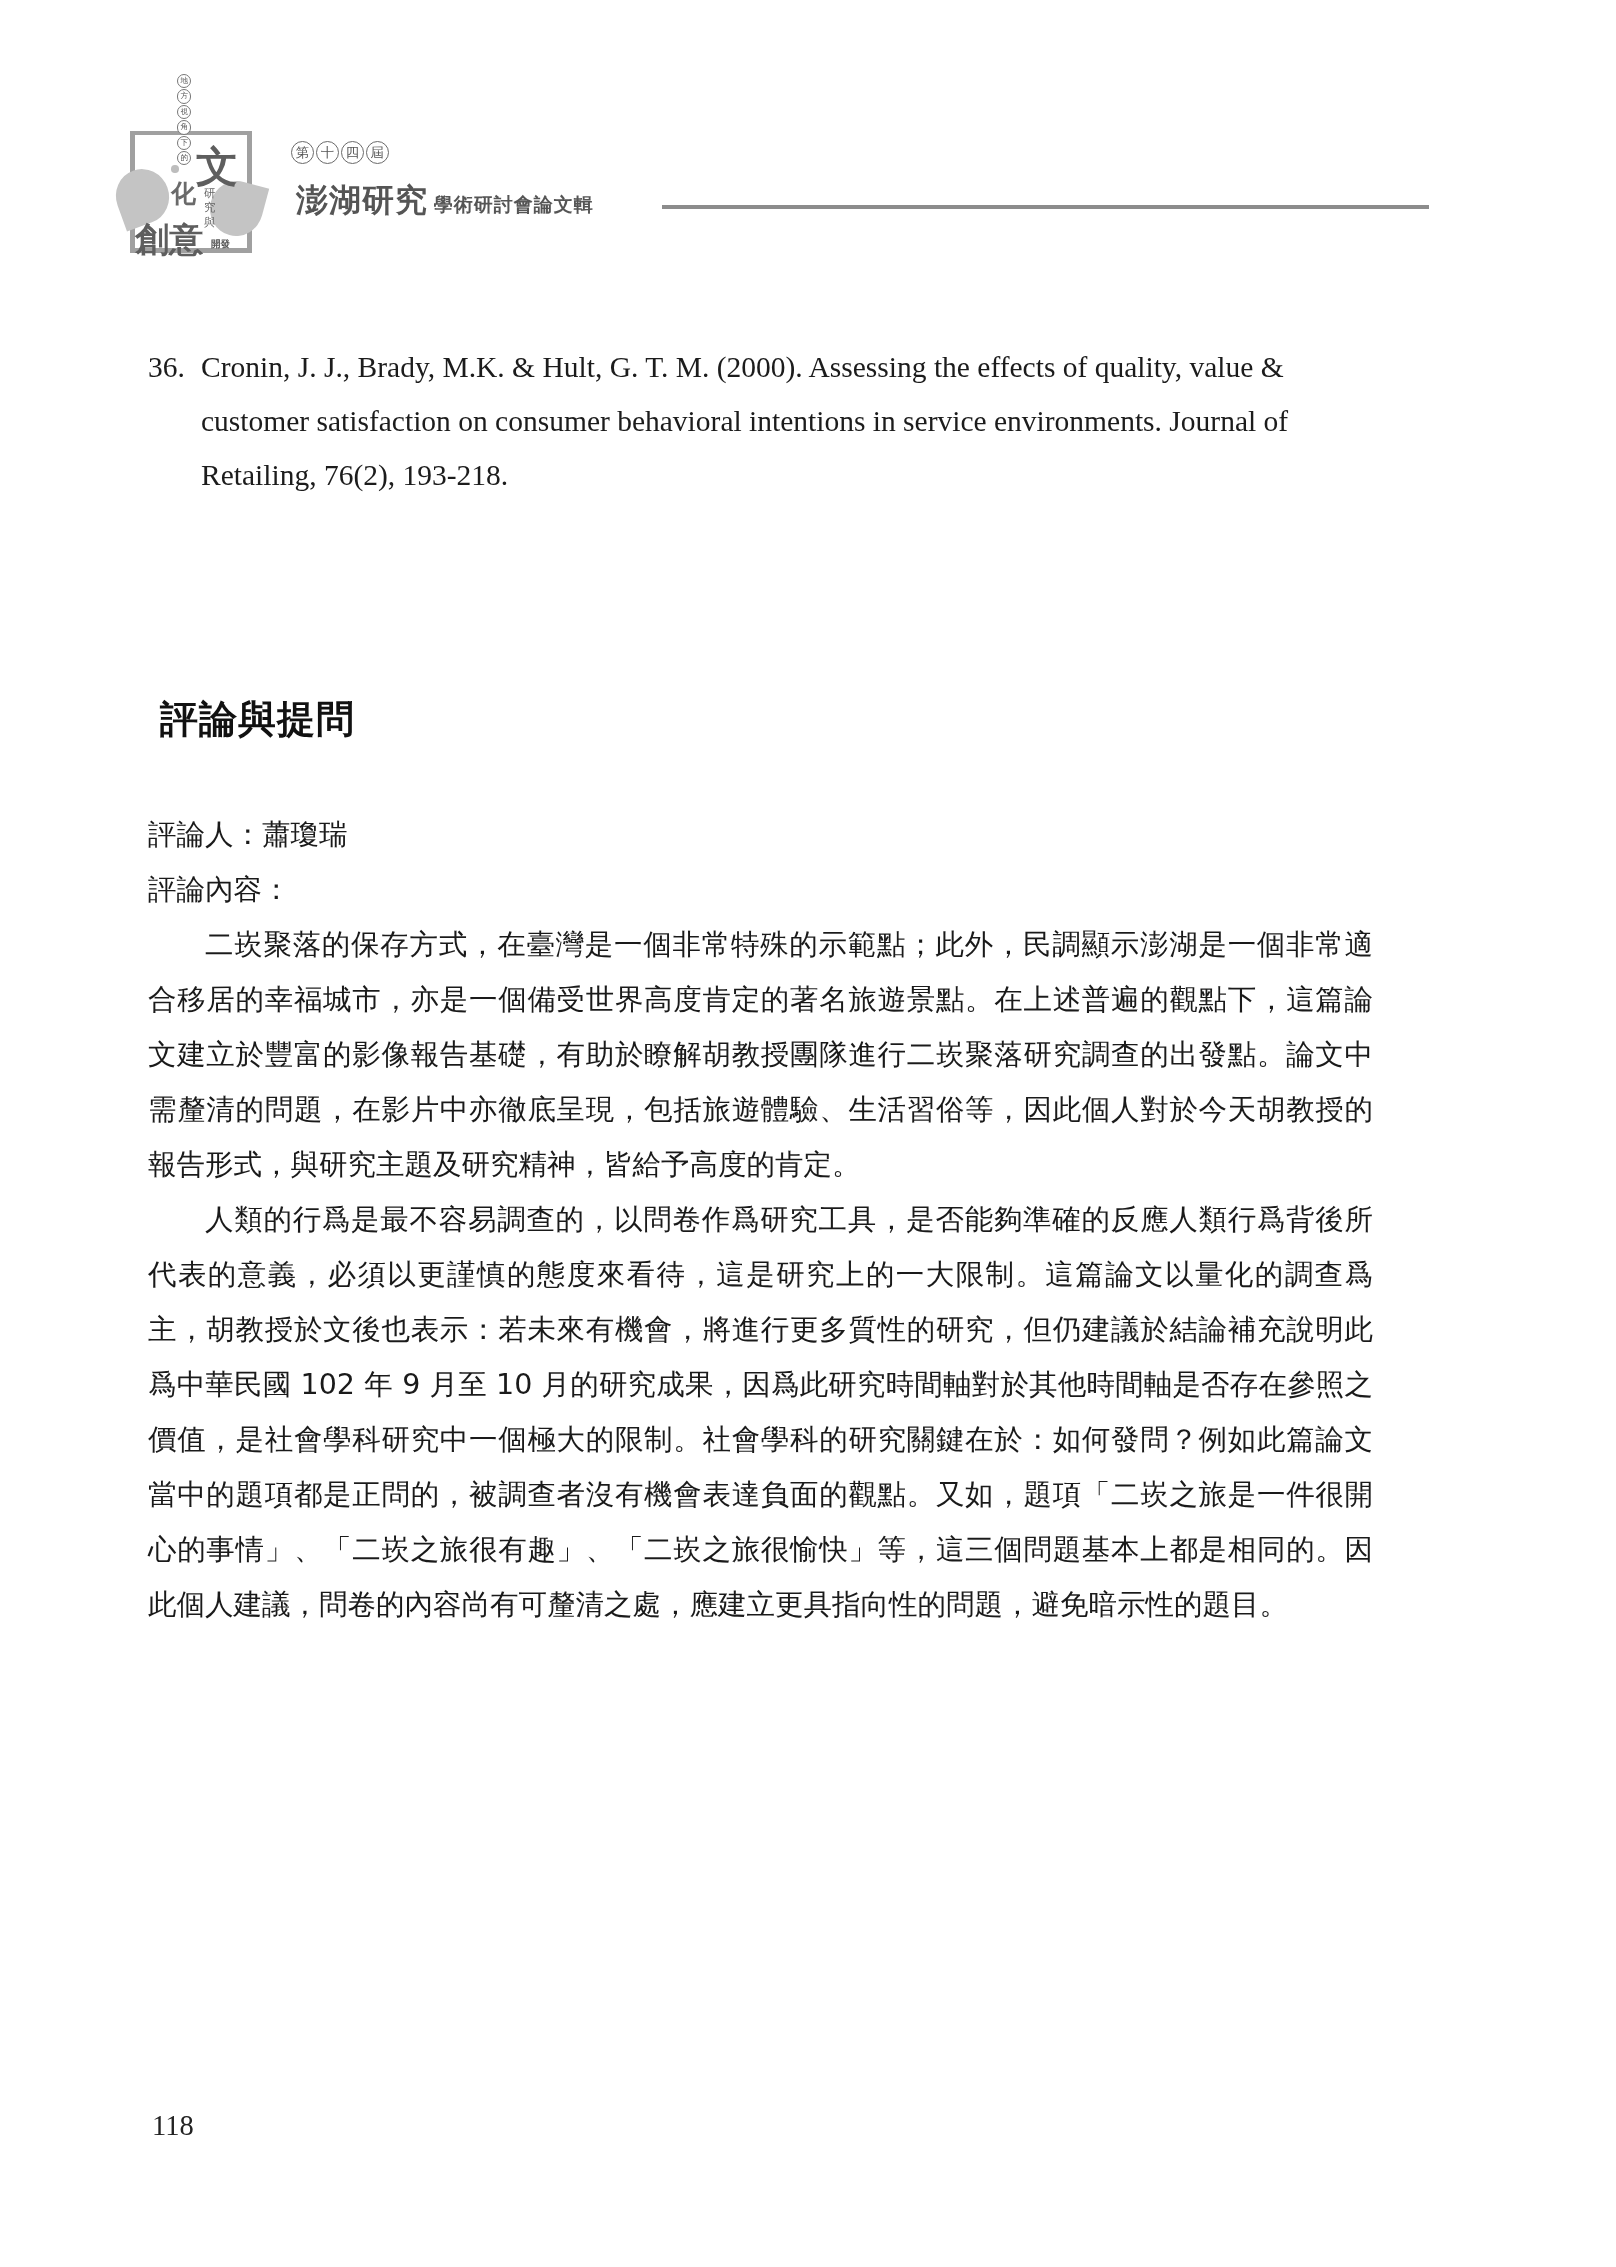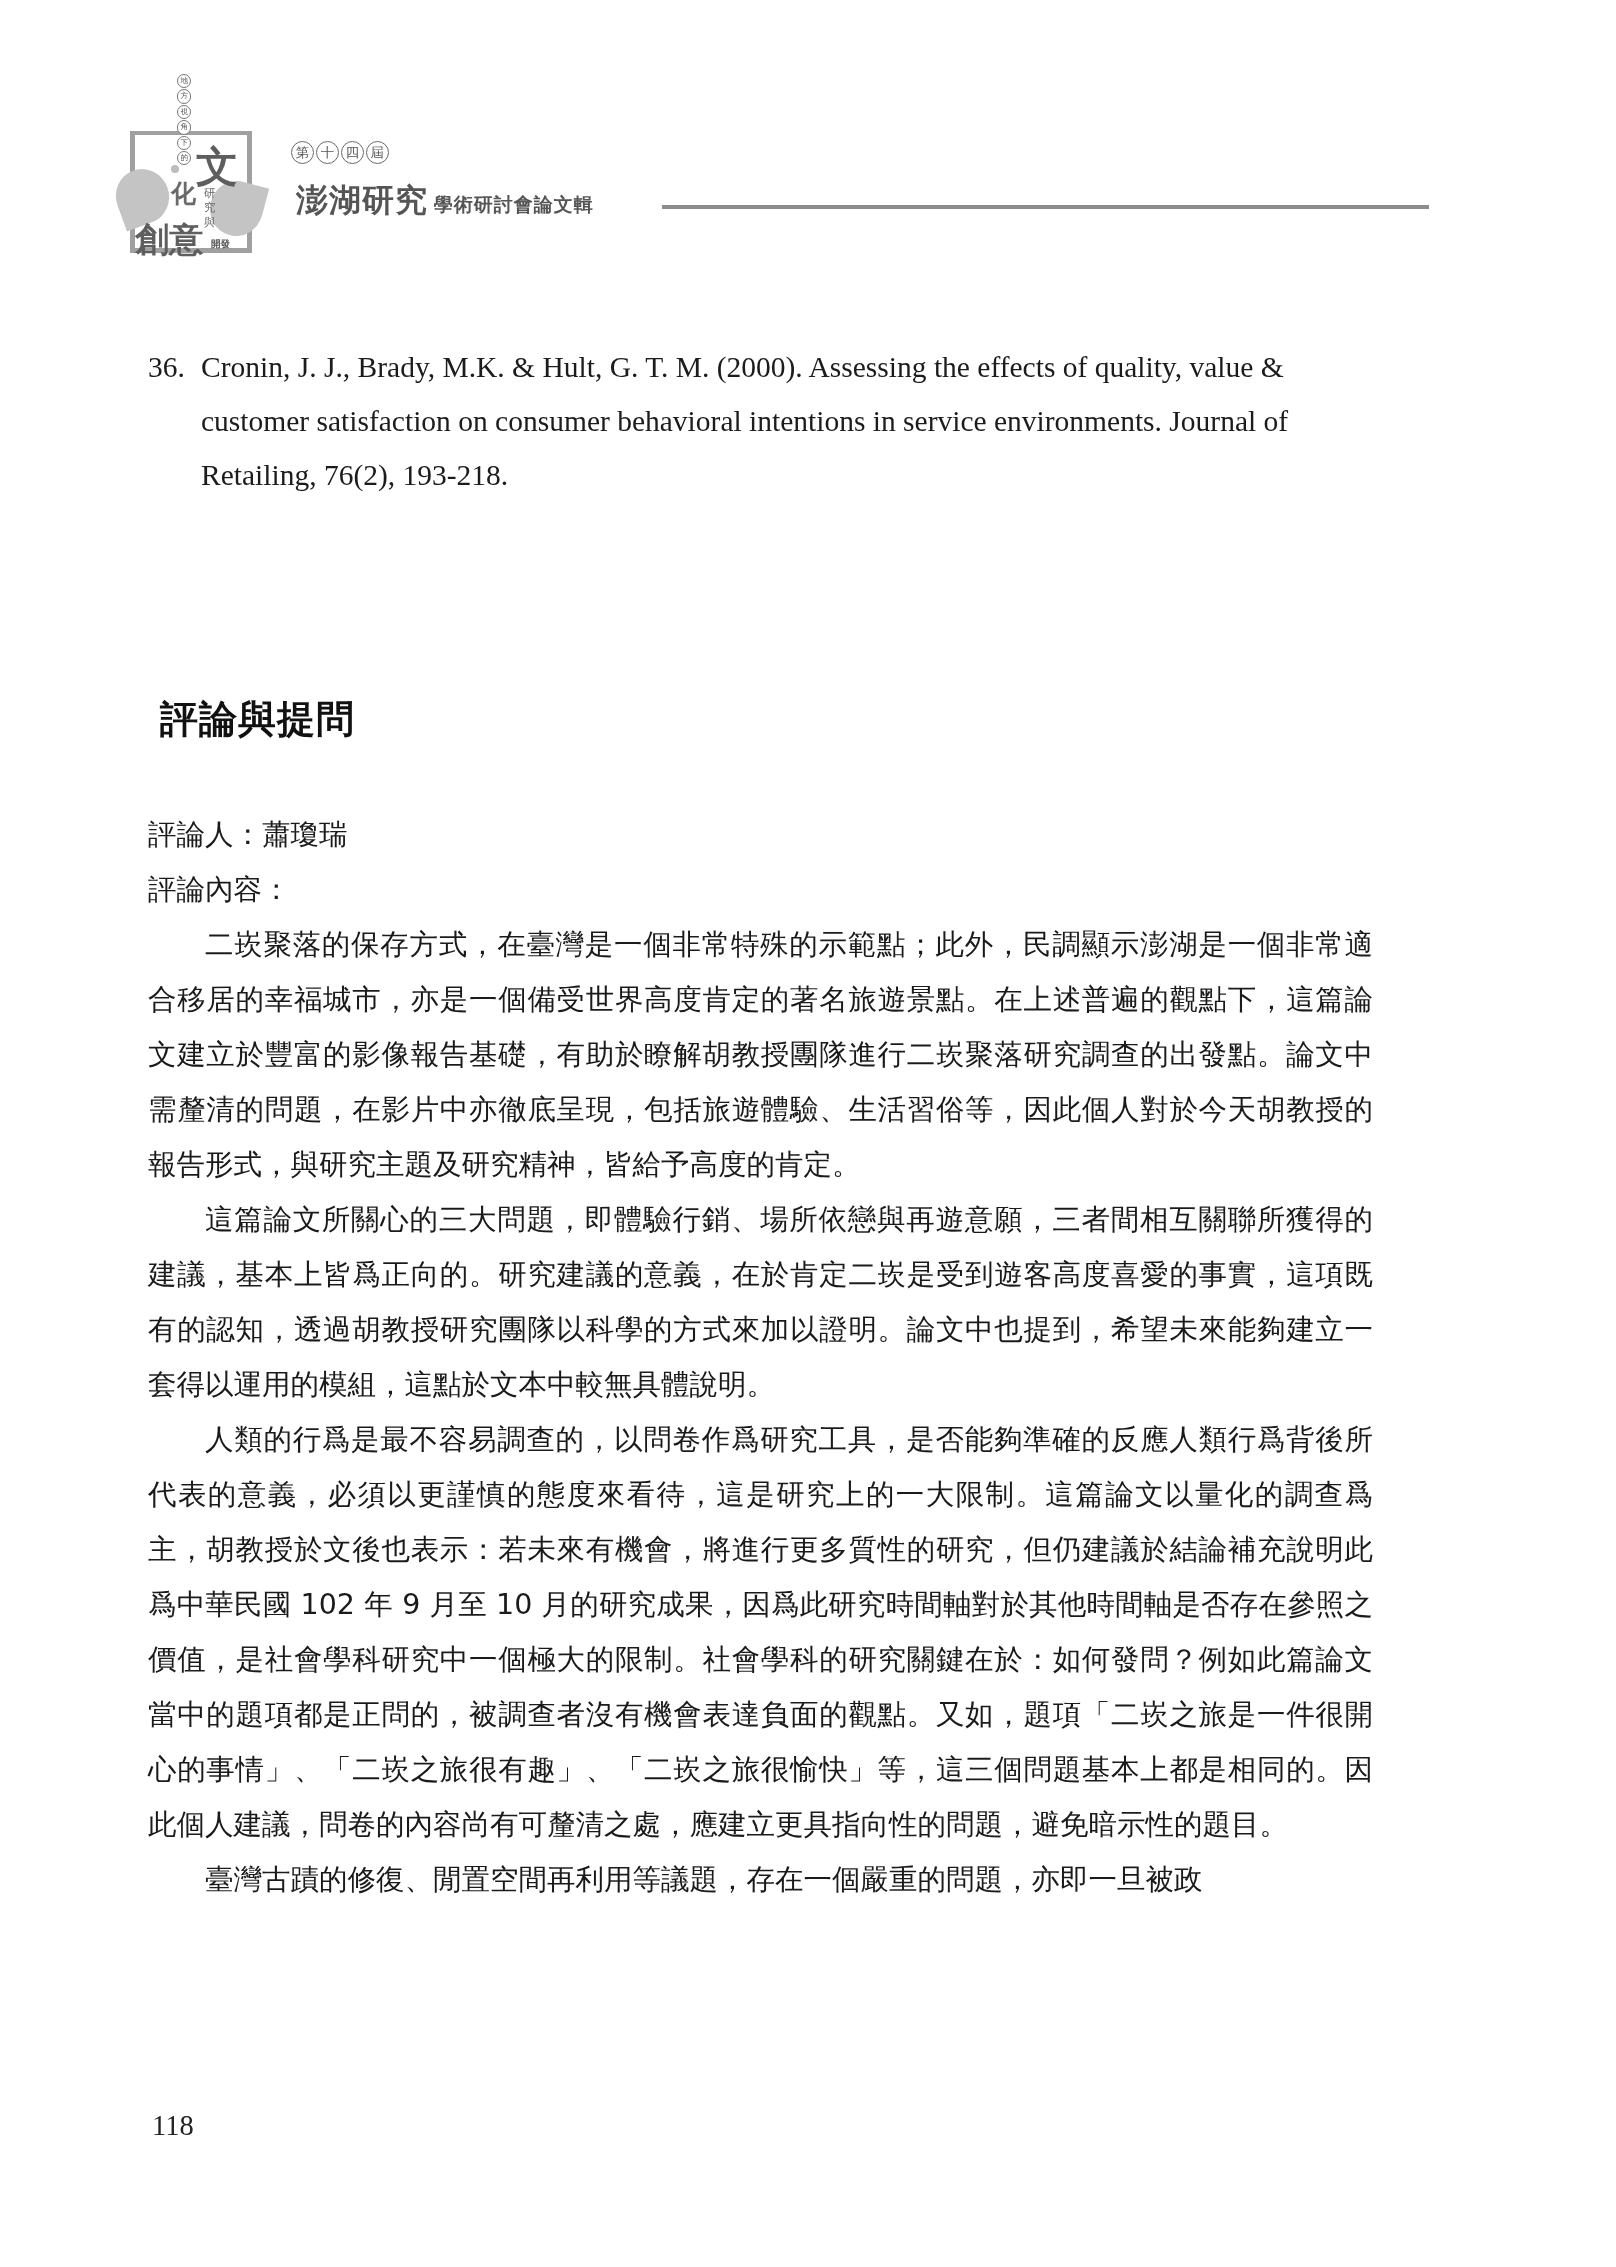--- a/index.html
+++ b/index.html
@@ -82,19 +82,17 @@
     <span class="txt">Cronin, J. J., Brady, M.K. &amp; Hult, G. T. M. (2000). Assessing the effects of quality, value &amp; customer satisfaction on consumer behavioral intentions in service environments. Journal of Retailing, 76(2), 193-218.</span>
   </div>
 </div>
 
 <div class="abs sec-heading">評論與提問</div>
 
 <div class="abs body">
   <p class="plain">評論人：蕭瓊瑞</p>
   <p class="plain">評論內容：</p>
   <p>二崁聚落的保存方式，在臺灣是一個非常特殊的示範點；此外，民調顯示澎湖是一個非常適合移居的幸福城市，亦是一個備受世界高度肯定的著名旅遊景點。在上述普遍的觀點下，這篇論文建立於豐富的影像報告基礎，有助於瞭解胡教授團隊進行二崁聚落研究調查的出發點。論文中需釐清的問題，在影片中亦徹底呈現，包括旅遊體驗、生活習俗等，因此個人對於今天胡教授的報告形式，與研究主題及研究精神，皆給予高度的肯定。</p>
-  <p>這篇論文所關心的三大問題，即體驗行銷、場所依戀與再遊意願，三者間相互關聯所獲得的建議，基本上皆爲正向的。研究建議的意義，在於肯定二崁是受到遊客高度喜愛的事實，這項既有的認知，透過胡教授研究團隊以科學的方式來加以證明。論文中也提到，希望未來能夠建立一套得以運用的模組，這點於文本中較無具體說明。</p>
   <p>人類的行爲是最不容易調查的，以問卷作爲研究工具，是否能夠準確的反應人類行爲背後所代表的意義，必須以更謹慎的態度來看待，這是研究上的一大限制。這篇論文以量化的調查爲主，胡教授於文後也表示：若未來有機會，將進行更多質性的研究，但仍建議於結論補充說明此爲中華民國 102 年 9 月至 10 月的研究成果，因爲此研究時間軸對於其他時間軸是否存在參照之價值，是社會學科研究中一個極大的限制。社會學科的研究關鍵在於：如何發問？例如此篇論文當中的題項都是正問的，被調查者沒有機會表達負面的觀點。又如，題項「二崁之旅是一件很開心的事情」、「二崁之旅很有趣」、「二崁之旅很愉快」等，這三個問題基本上都是相同的。因此個人建議，問卷的內容尚有可釐清之處，應建立更具指向性的問題，避免暗示性的題目。</p>
-  <p>臺灣古蹟的修復、閒置空間再利用等議題，存在一個嚴重的問題，亦即一旦被政</p>
 </div>
 
 <div class="abs page-num">118</div>
 
 
 </body></html>

